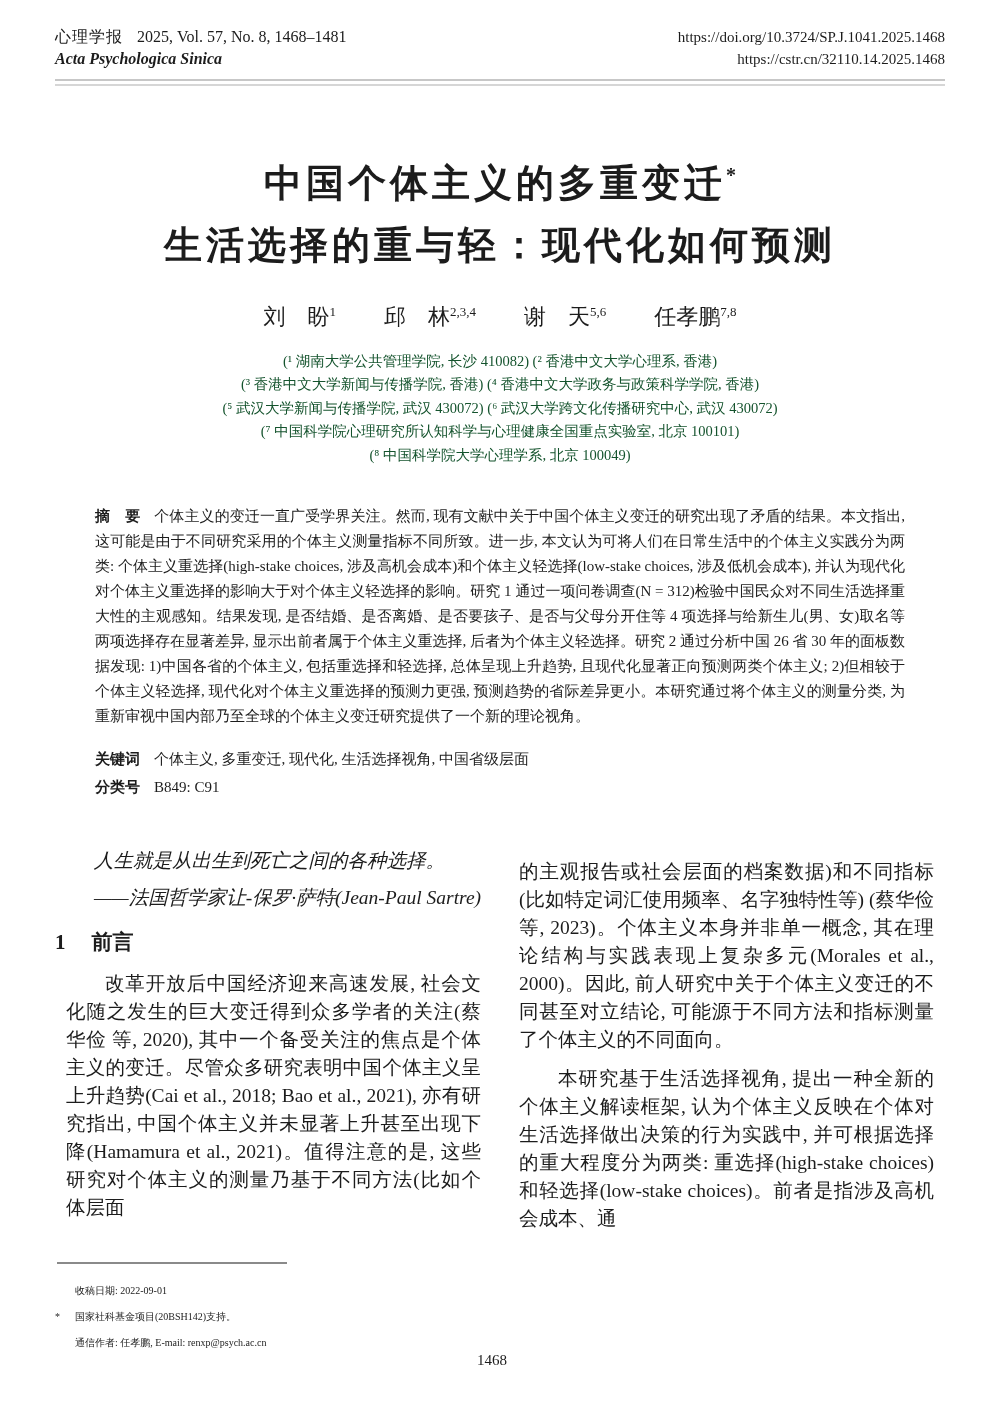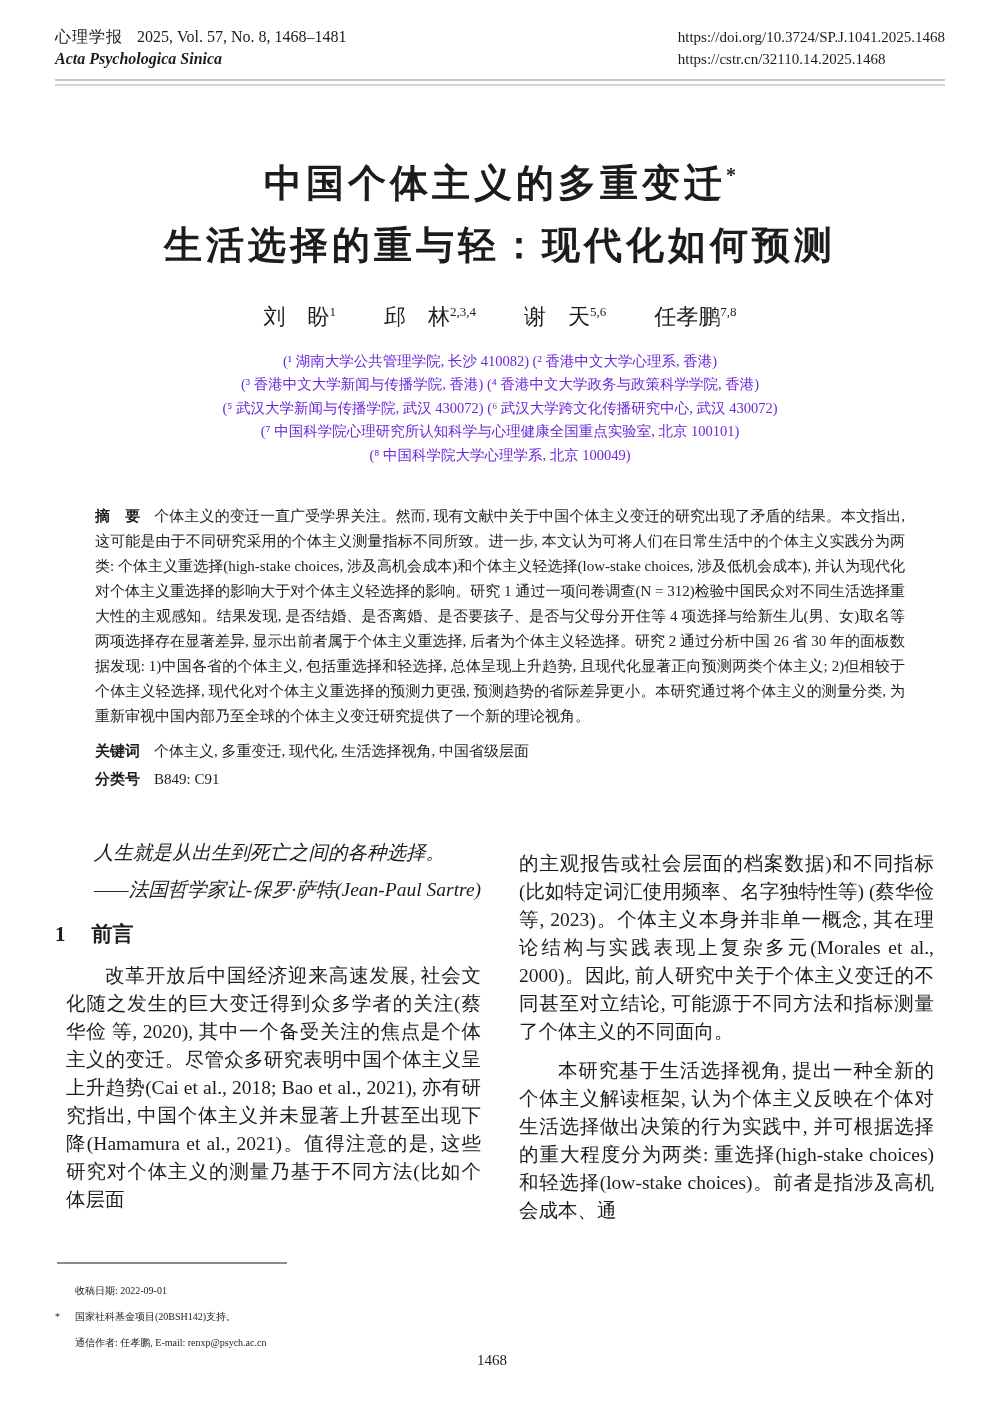--- a/index.html
+++ b/index.html
@@ -15,21 +15,21 @@
     padding: 26px 55px 0 55px;
     overflow: hidden;
   }
 
   
   .journal-header { display: flex; justify-content: space-between; align-items: flex-start; }
   .jh-left { font-size: 16px; line-height: 22px; }
   .jh-line1 { white-space: nowrap; }
   .journal-cn { letter-spacing: 1px; margin-right: 14px; }
   .journal-en { font-style: italic; font-weight: bold; }
-  .jh-right { font-size: 15px; line-height: 22px; }
+  .jh-right { text-align: right; font-size: 15px; line-height: 22px; }
   .header-rule {
     margin-top: 9px;
     height: 3px;
     border-top: 2px solid #c7c7c7;
     border-bottom: 2px solid #d6d6d6;
   }
 
   
   .paper-title {
     margin-top: 58px;
@@ -45,36 +45,36 @@
   .authors {
     margin-top: 26px;
     display: flex;
     justify-content: center;
     gap: 48px;
     font-size: 22px;
   }
   .author sup { font-size: 13px; }
 
   
-  .affiliations { margin-top: 18px; text-align: center; font-size: 14.5px; line-height: 23.5px; color: #6d28d9; }
+  .affiliations { margin-top: 18px; text-align: center; font-size: 14.5px; line-height: 23.5px; color: #14532d; }
 
   
   .abstract-block {
     margin: 36px 40px 0 40px;
     font-size: 15px;
     line-height: 25px;
     text-align: justify;
   }
   .inline-label {
     font-family: "Liberation Sans", "DejaVu Sans", sans-serif;
     font-weight: bold;
     margin-right: 14px;
   }
   .meta-line { margin: 0 40px; font-size: 15px; line-height: 27px; text-align: left; }
-  .meta-line.first { margin-top: 8px; }
+  .meta-line.first { margin-top: 16px; }
 
   
   .columns {
     display: flex;
     gap: 16px;
     margin-top: 46px;
     font-size: 19.5px;
     line-height: 28px;
     text-align: justify;
     justify-content: flex-end;

